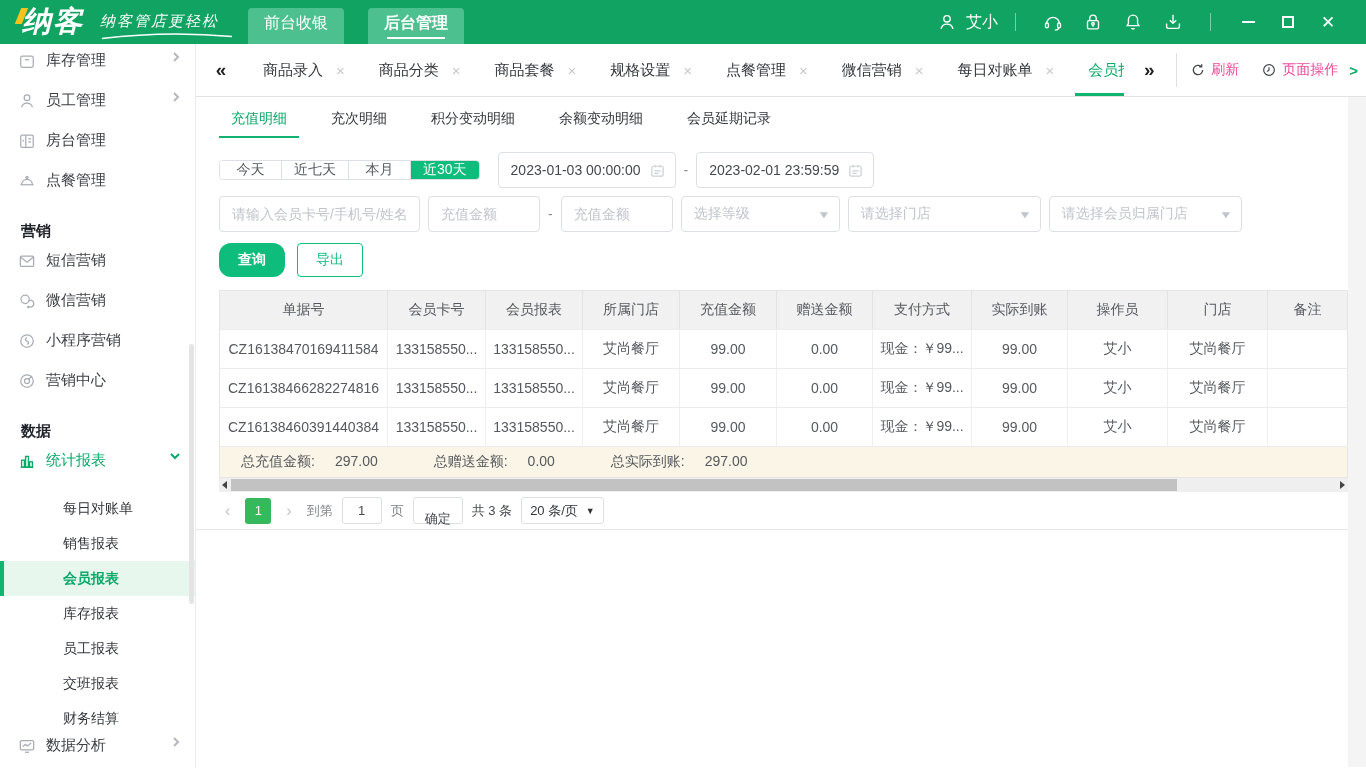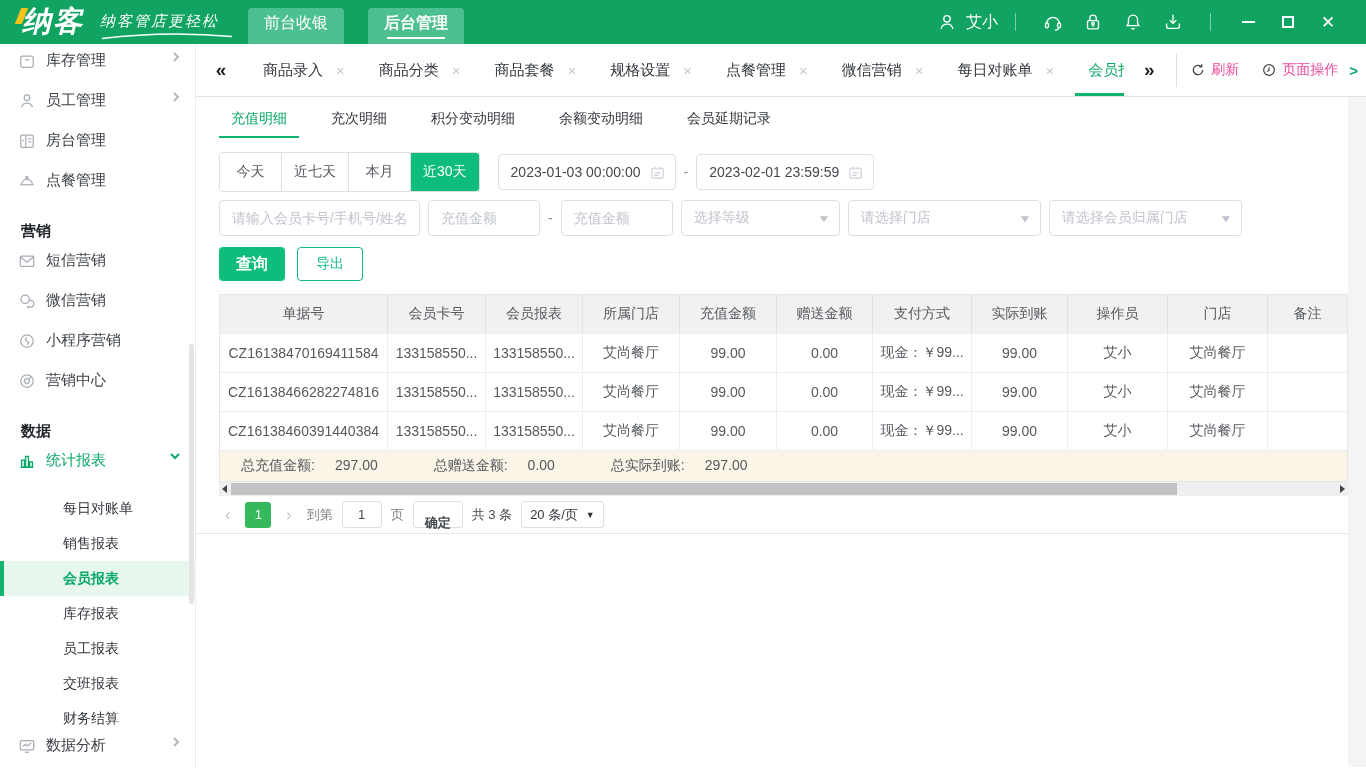--- a/index.html
+++ b/index.html
@@ -76,21 +76,21 @@
 
   .subtabs { display:flex; height:44px; align-items:stretch; padding-left:23px; }
   .stab { display:flex; align-items:center; padding:0 12px; margin-right:20px;
     font-size:14px; color:#33373c; cursor:pointer; position:relative; }
   .stab.active { color:#0aa968; }
   .stab.active::after { content:""; position:absolute; left:0; right:0; bottom:3px;
     height:2px; background:#0fb471; }
 
   .f-row { display:flex; align-items:center; padding-left:23px; }
   .f-row1 { margin-top:11px; }
-  .preset-group { display:flex; border:1px solid #dcdfe3; border-radius:4px; overflow:hidden; height:40px; }
+  .preset-group { display:flex; border:1px solid #dcdfe3; border-radius:4px; overflow:hidden; height:20px; }
   .preset { min-width:62px; padding:0 12px; display:flex; align-items:center; justify-content:center;
     font-size:14px; color:#55595e; background:#fff; border:none; border-right:1px solid #dcdfe3;
     cursor:pointer; }
   .preset:last-child { border-right:none; }
   .preset.active { background:#0ebd7c; color:#fff; }
   .date-input { width:178px; height:36px; border:1px solid #dcdfe3; border-radius:4px;
     display:flex; align-items:center; padding:0 9px 0 12px; margin-left:18px; cursor:pointer; }
   .date-input .dval { font-size:14px; color:#45494e; flex:1; }
   .dash { margin:0 8px; color:#8a8e93; font-size:14px; }
   .f-row2 { margin-top:8px; gap:8px; }
@@ -99,22 +99,22 @@
     font-size:14px; color:#45494e; font-family:inherit; }
   .txt-input::placeholder { color:#c0c4cc; }
   .w-member { width:201px; }
   .w-amount { width:112px; }
   .select-box { height:36px; border:1px solid #dcdfe3; border-radius:4px; display:flex;
     align-items:center; padding:0 10px 0 12px; cursor:pointer; background:#fff; }
   .select-box .ph { font-size:14px; color:#c0c4cc; flex:1; }
   .caret { font-size:10px; color:#c0c4cc; transform:scaleX(1.4); }
   .w-level { width:159px; } .w-store { width:193px; } .w-mstore { width:193px; }
   .f-row3 { margin-top:11px; gap:12px; }
-  .btn-query { width:66px; height:34px; background:#0ebd7c; color:#fff; font-size:16px;
-    border:none; border-radius:4px; cursor:pointer; font-weight:bold; }
+  .btn-query { width:66px; height:34px; background:#0ebd7c; color:#fff; font-size:14px;
+    border:none; border-radius:12px; cursor:pointer; font-weight:bold; }
   .btn-export { width:66px; height:34px; background:#fff; color:#0ebd7c; font-size:14px;
     border:1px solid #0ebd7c; border-radius:4px; cursor:pointer; }
 
   
   .table-wrap { margin:13px 0 0 23px; width:1129px; border:1px solid #e6e6e6; }
   .trow, .thead { display:grid;
     grid-template-columns:168px 98px 97px 97px 97px 96px 99px 96px 100px 100px 1fr; }
   .thead { background:#f1f1f1; height:38px; }
   .thead .cell { font-size:14px; color:#55595e; border-right:1px solid #e3e3e3; }
   .thead .cell:last-child { border-right:none; }
@@ -137,21 +137,21 @@
   
   .pagination { height:38px; display:flex; align-items:center; padding-left:23px; gap:9px;
     border-bottom:1px solid #e6e6e6; width:1152px; }
   .pg-nav { color:#c4c4c4; font-size:16px; padding:0 6px; cursor:pointer; }
   .pg-num { width:26px; height:26px; background:#36b95d; color:#fff; font-size:13px;
     display:flex; align-items:center; justify-content:center; border-radius:3px; cursor:pointer; }
   .pg-text { font-size:13px; color:#808488; }
   .pg-goto { width:40px; height:27px; border:1px solid #dcdfe3; border-radius:3px;
     text-align:center; font-size:13px; color:#45494e; font-family:inherit; }
   .pg-confirm { height:27px; padding:12px 11px; border:1px solid #dcdfe3; background:#fff;
-    border-radius:3px; font-size:13px; color:#45494e; cursor:pointer; font-weight:bold; }
+    border-radius:3px; font-size:13px; color:#45494e; cursor:pointer; font-weight:normal; }
   .pg-size { height:27px; border:1px solid #dcdfe3; border-radius:3px; display:flex;
     align-items:center; gap:8px; padding:0 8px; cursor:pointer; }
   .pg-size .v { font-size:13px; color:#33373c; }
   .pg-size .c { font-size:9px; color:#333; }
   svg { display:block; }
 </style>
 </head>
 <body>
 
 <div class="topbar">

